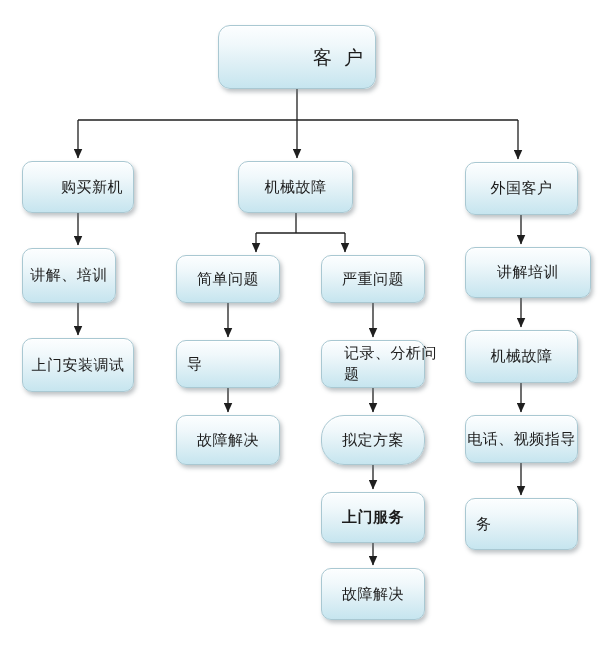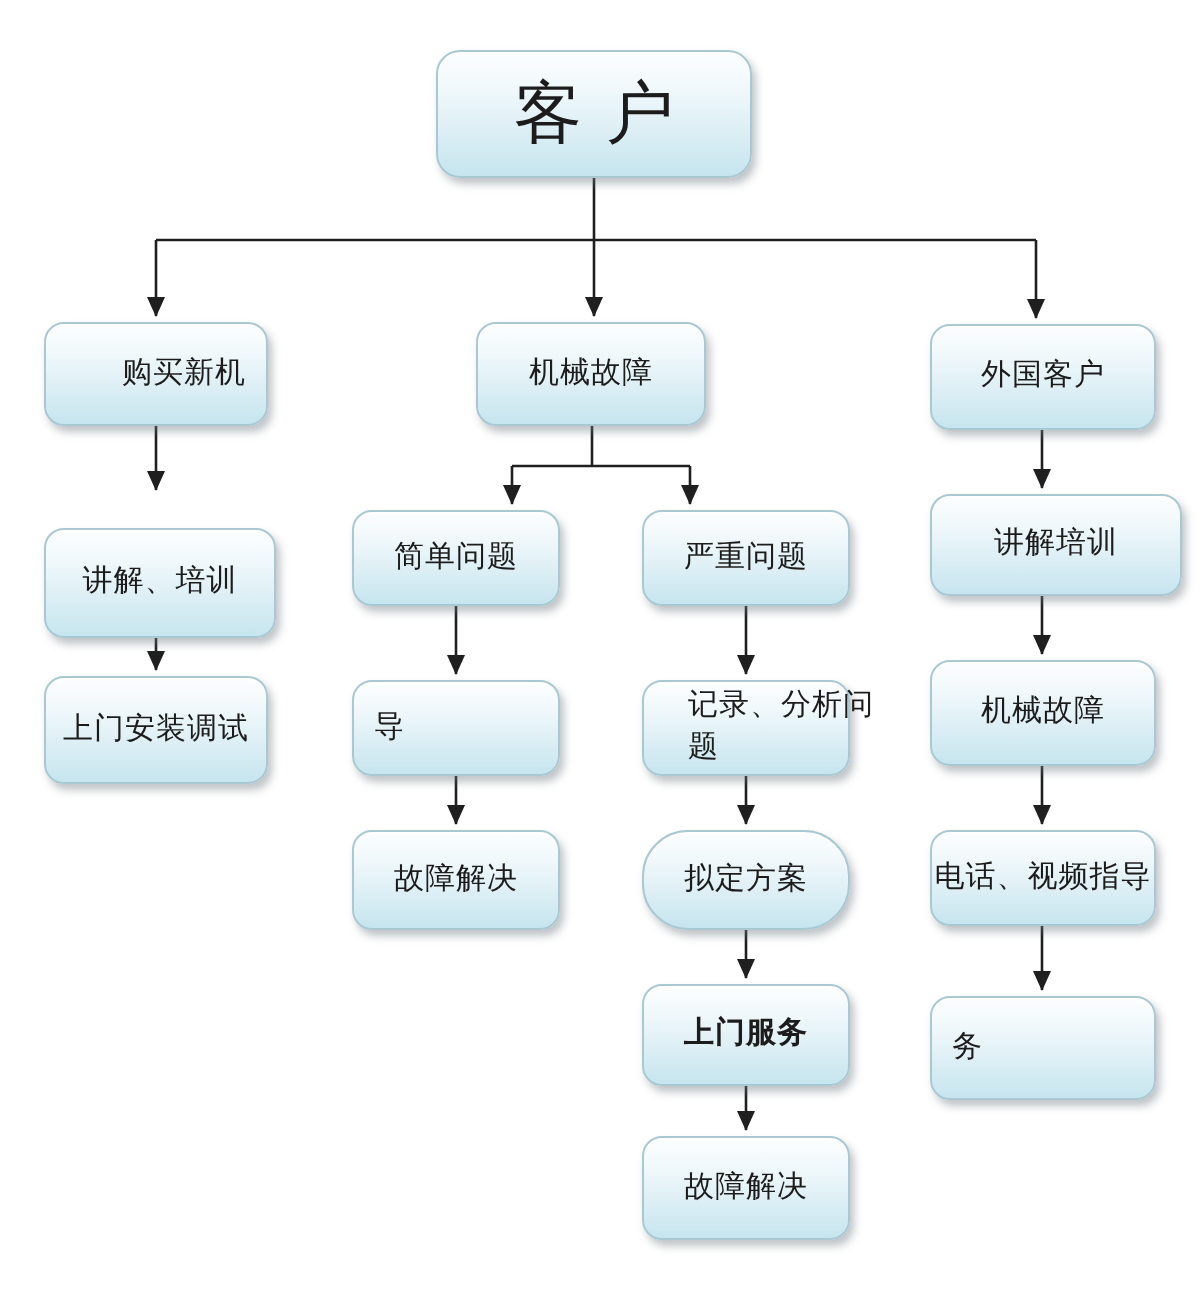--- a/index.html
+++ b/index.html
@@ -57,22 +57,23 @@
   }
   .node.multi {
     justify-content: flex-start;
     padding-left: 10px;
   }
   .node.multi .label {
     text-align: left;
   }
   .node.big {
     border-radius: 12px;
-    font-size: 34px;
+    font-size: 19px;
     letter-spacing: 12px;
+    justify-content: flex-end;
   }
   .node.big .label {
     padding-left: 12px; 
   }
 </style>
 </head>
 <body>
 
 <div class="canvas">
   <svg id="edge-svg" viewBox="0 0 600 645" xmlns="http://www.w3.org/2000/svg">
@@ -117,21 +118,21 @@
       <div class="node" style="left: 238px; top: 161px; width: 115px; height: 52px;">
         <div class="label">
           <div>机械故障</div>
         </div>
       </div>
       <div class="node" style="left: 465px; top: 162px; width: 113px; height: 53px;">
         <div class="label">
           <div>外国客户</div>
         </div>
       </div>
-      <div class="node" style="left: 22px; top: 264px; width: 116px; height: 55px;">
+      <div class="node" style="left: 22px; top: 248px; width: 94px; height: 55px;">
         <div class="label">
           <div>讲解、培训</div>
         </div>
       </div>
       <div class="node" style="left: 22px; top: 338px; width: 112px; height: 54px;">
         <div class="label">
           <div>上门安装调试</div>
         </div>
       </div>
       <div class="node" style="left: 176px; top: 255px; width: 104px; height: 48px;">

